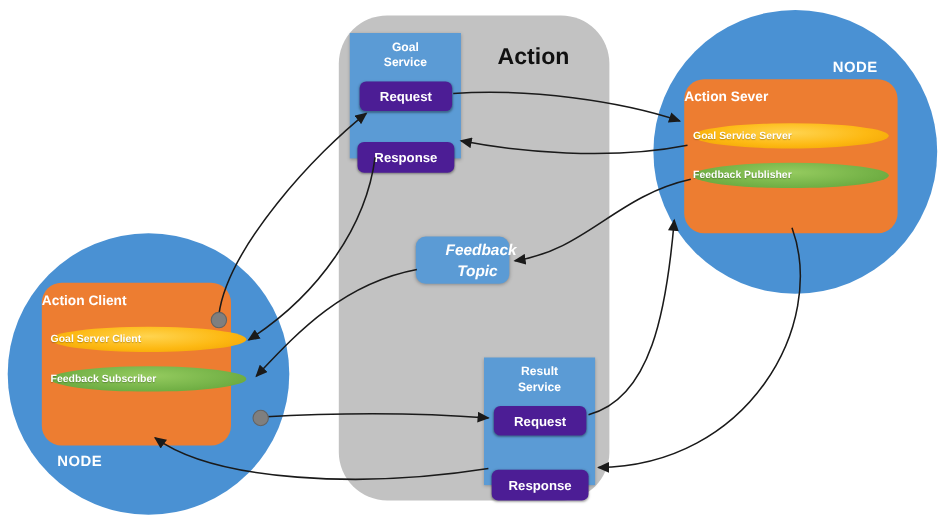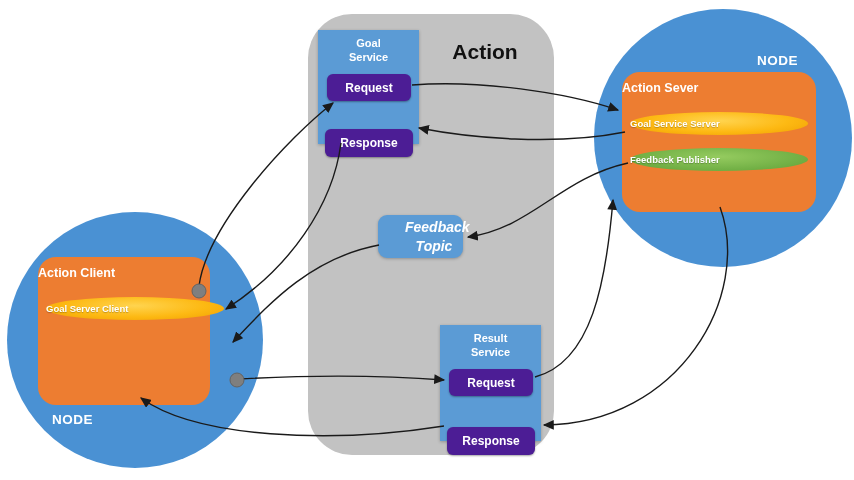--- a/index.html
+++ b/index.html
@@ -161,20 +161,23 @@
 
   <div class="gray-box"></div>
   <div class="action-title">Action</div>
 
   <div class="node-circle client-circle"></div>
   <div class="node-label client-label">NODE</div>
   <div class="group-box client-box">
     <div class="group-title">Action Client</div>
     <div class="pill service pos1">
       <span>Goal Server Client</span>
+    </div>
+    <div class="pill topic pos2">
+      <span>Feedback Subscriber</span>
     </div>
   </div>
 
   <div class="node-circle server-circle"></div>
   <div class="node-label server-label">NODE</div>
   <div class="group-box server-box">
     <div class="group-title">Action Sever</div>
     <div class="pill service pos1">
       <span>Goal Service Server</span>
     </div>

